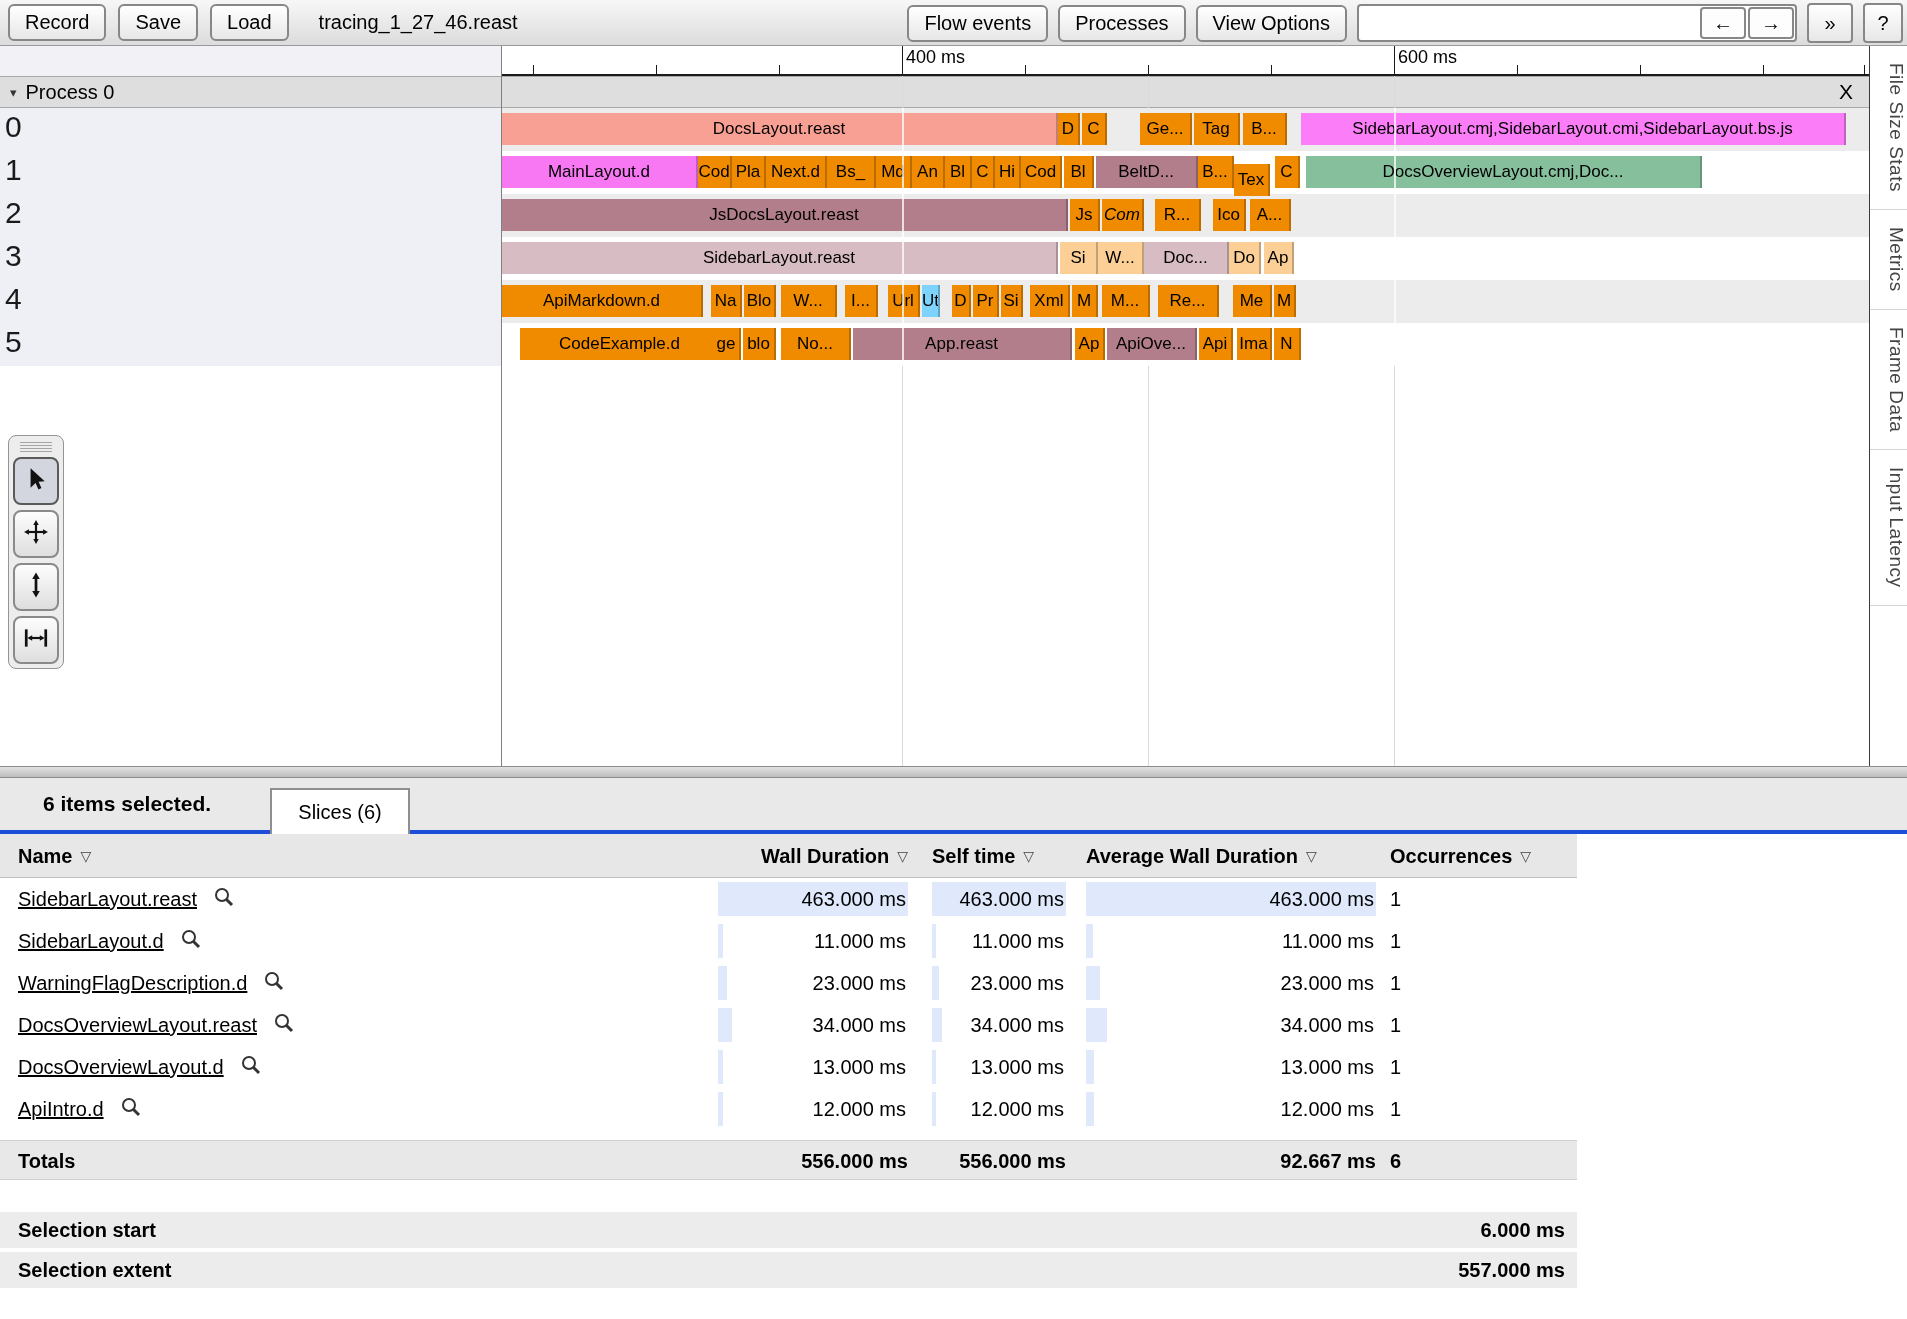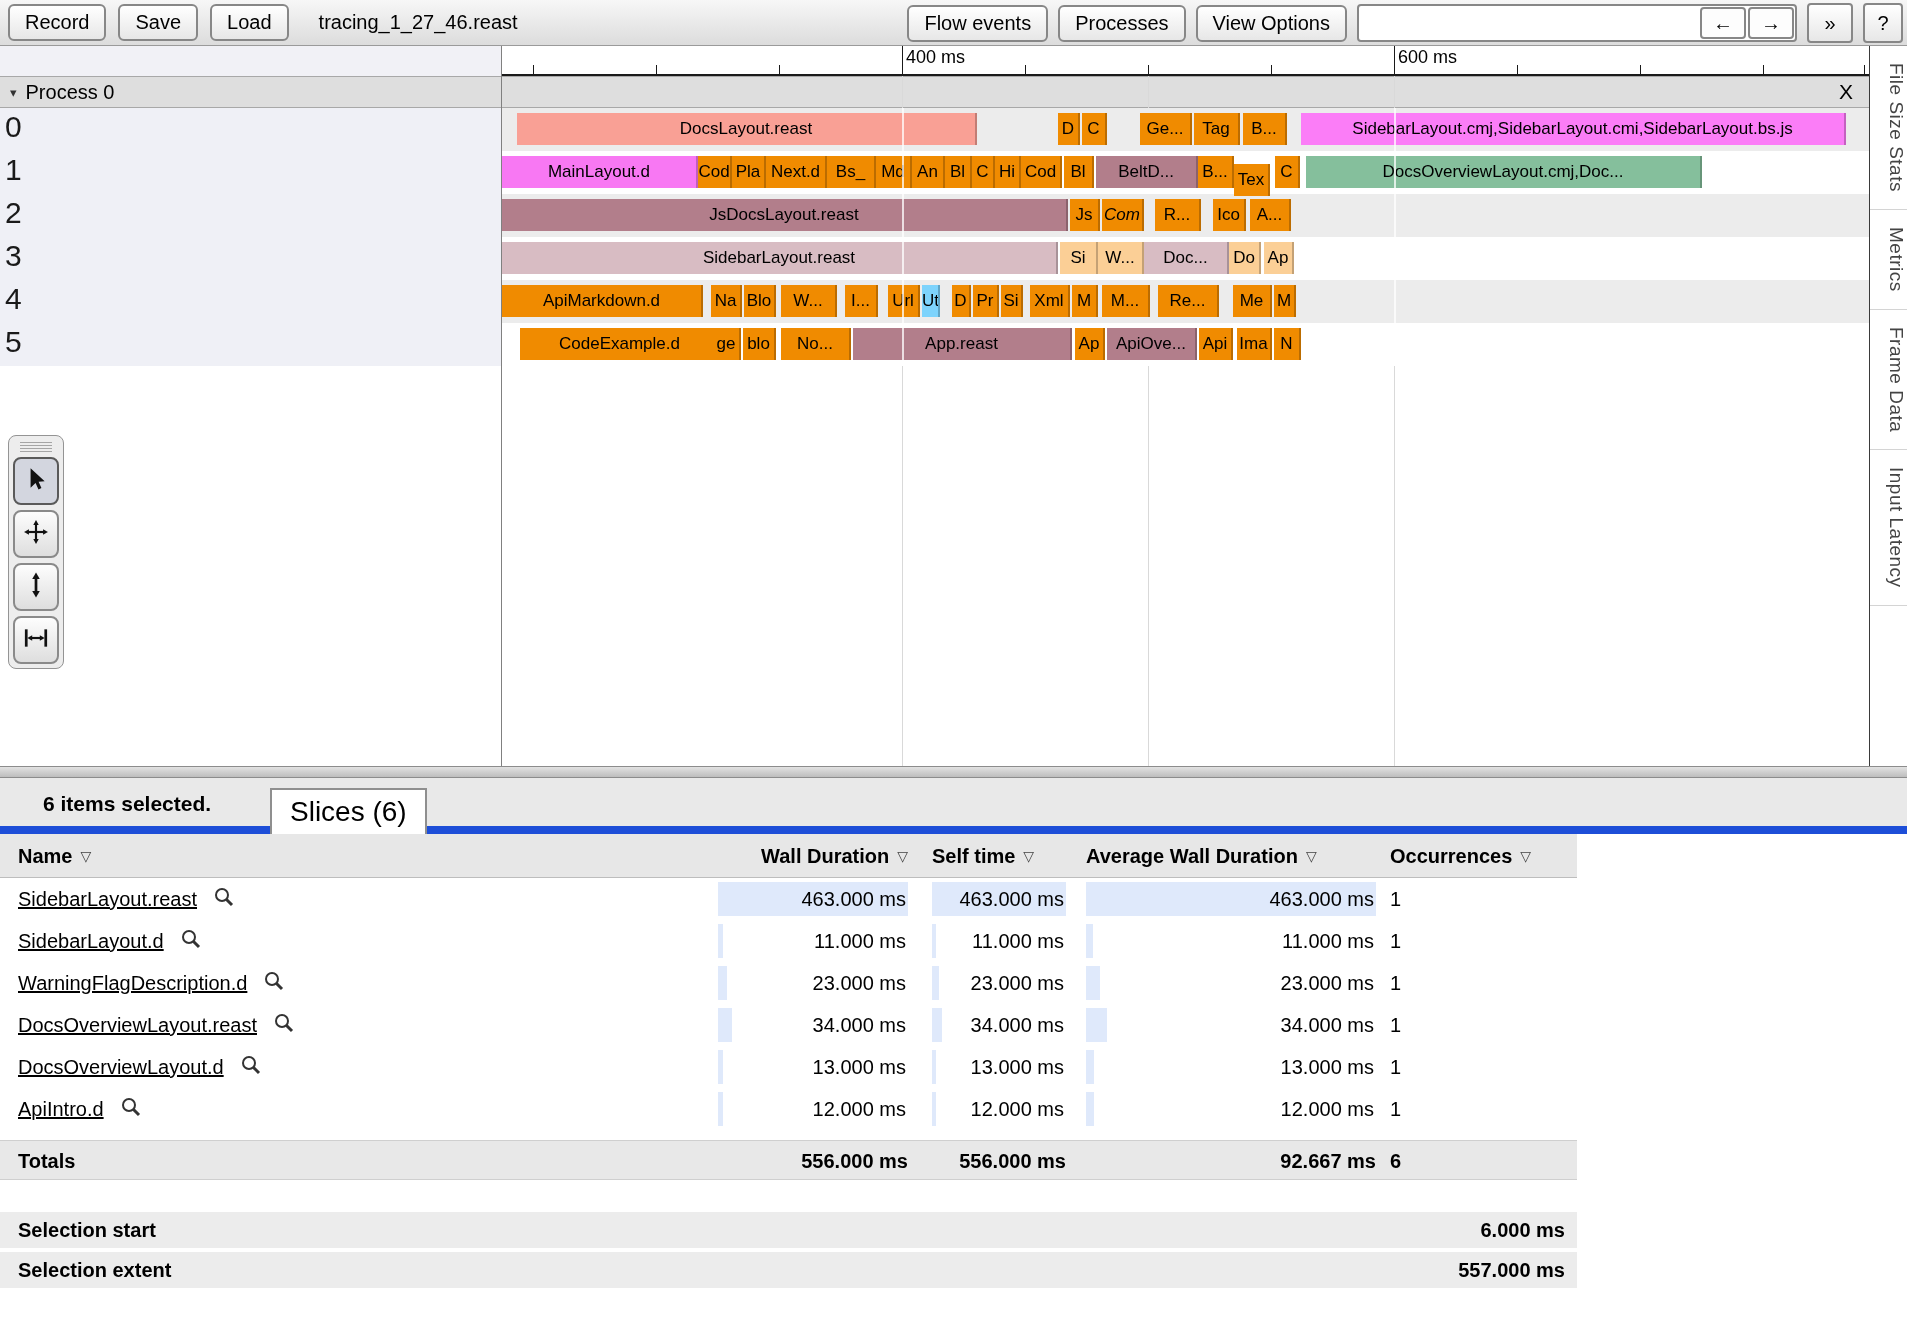--- a/index.html
+++ b/index.html
@@ -88,26 +88,26 @@
   }
   
   #splitter{
     position:absolute;left:0;top:766px;width:1907px;height:12px;
     background:linear-gradient(#e2e2e2,#bdbdbd);
     border-top:1px solid #8c8c8c;border-bottom:1px solid #8c8c8c;box-sizing:border-box;z-index:8;
   }
   
   #analysis{position:absolute;left:0;top:778px;width:1907px;height:541px;background:#fff;}
   #tabstrip{position:absolute;left:0;top:0;width:1907px;height:56px;background:#e9e9e9;
-    border-bottom:8px solid #1d4ed8;box-sizing:border-box;}
+    border-bottom:4px solid #1d4ed8;box-sizing:border-box;}
   #sel-count{position:absolute;left:43px;top:14px;font-size:21px;font-weight:bold;}
   #slices-tab{
     position:absolute;left:270px;top:10px;height:46px;min-width:140px;background:#fff;
     border:2px solid #8f8f8f;border-bottom:none;box-sizing:border-box;z-index:2;
-    display:flex;align-items:center;justify-content:center;font-size:28px;padding:0 18px;
+    display:flex;align-items:center;justify-content:center;font-size:20px;padding:0 18px;
   }
   #thead{position:absolute;left:0;top:56px;width:1577px;height:44px;background:#e7e7e7;
     border-bottom:1px solid #bdbdbd;box-sizing:border-box;font-weight:bold;font-size:20px;}
   .hcell{position:absolute;top:0;height:44px;display:flex;align-items:center;gap:8px;}
   .sort{font-size:14px;color:#444;font-weight:normal;}
   #tbody{position:absolute;left:0;top:100px;width:1577px;}
   .trow{position:absolute;left:0;width:1577px;height:42px;font-size:20px;}
   .tname{position:absolute;left:18px;top:0;height:42px;display:flex;align-items:center;gap:16px;}
   .tname a{color:#000;text-decoration:underline;}
   .num-cell{position:absolute;top:0;height:42px;}
@@ -174,21 +174,21 @@
   <span id="process-close">X</span>
 </div>
 
 <div id="label-area"></div>
 <div id="tracks">
     <div class="gridline" style="left: 902px; top: 76px; height: 690px;"></div>
     <div class="gridline" style="left: 1148px; top: 76px; height: 690px;"></div>
     <div class="gridline" style="left: 1394px; top: 76px; height: 690px;"></div>
     <div class="strip even" style="top: 108px;"></div>
     <div class="rownum" style="top: 110px;">0</div>
-    <div class="slice" style="left: 517px; top: 113px; width: 460px; background: rgb(249, 160, 149);">DocsLayout.reast</div>
+    <div class="slice" style="left: 502px; top: 113px; width: 556px; background: rgb(249, 160, 149);">DocsLayout.reast</div>
     <div class="slice" style="left: 1058px; top: 113px; width: 22px; background: rgb(240, 139, 0);">D</div>
     <div class="slice" style="left: 1082px; top: 113px; width: 25px; background: rgb(240, 139, 0);">C</div>
     <div class="slice" style="left: 1140px; top: 113px; width: 52px; background: rgb(240, 139, 0);">Ge...</div>
     <div class="slice" style="left: 1194px; top: 113px; width: 46px; background: rgb(240, 139, 0);">Tag</div>
     <div class="slice" style="left: 1243px; top: 113px; width: 44px; background: rgb(240, 139, 0);">B...</div>
     <div class="slice" style="left: 1301px; top: 113px; width: 545px; background: rgb(251, 125, 247);">SidebarLayout.cmj,SidebarLayout.cmi,SidebarLayout.bs.js</div>
     <div class="strip odd" style="top: 151px;"></div>
     <div class="rownum" style="top: 153px;">1</div>
     <div class="slice" style="left: 502px; top: 156px; width: 196px; background: rgb(248, 120, 243);">MainLayout.d</div>
     <div class="slice" style="left: 698px; top: 156px; width: 34px; background: rgb(240, 139, 0);">Cod</div>

